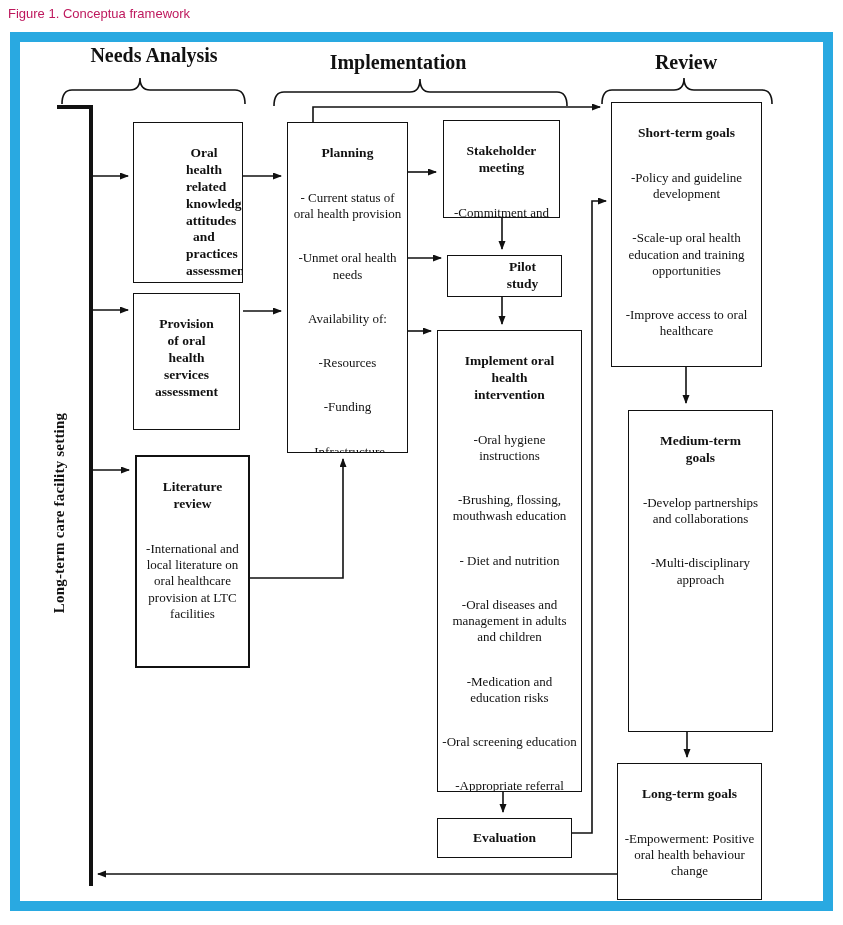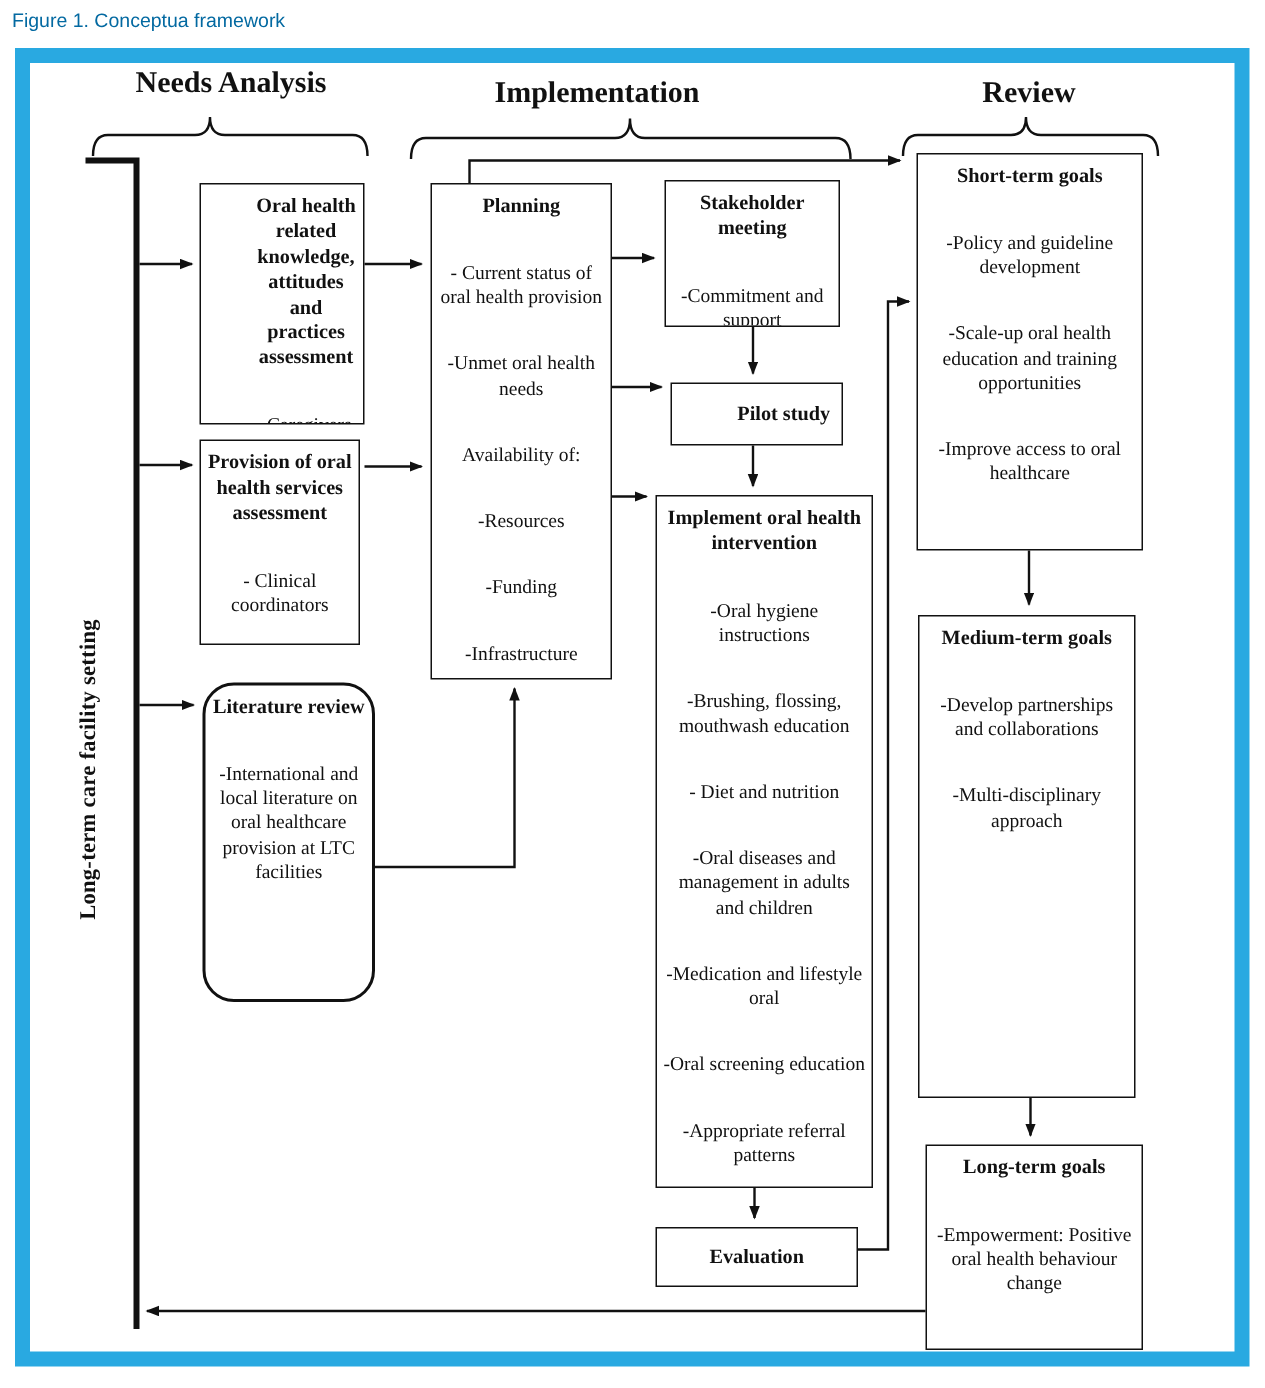--- a/index.html
+++ b/index.html
@@ -1,31 +1,31 @@
 <!DOCTYPE html>
 <html><head>
 <meta charset="utf-8">
 <style>
   html,body{margin:0;padding:0;background:#ffffff;}
   #stage{position:relative;width:843px;height:925px;background:#ffffff;overflow:hidden;
          font-family:"Liberation Serif",serif;color:#111;}
   .caption{position:absolute;left:8px;top:6px;font-family:"Liberation Sans",sans-serif;
-           font-size:13px;color:#0369a1;}
+           font-size:13px;color:#be185d;}
   .frame{position:absolute;left:10px;top:32px;width:823px;height:879px;box-sizing:border-box;
          border:10px solid #29A9E1;z-index:6;pointer-events:none;}
   .hdr{position:absolute;z-index:2;text-align:center;font-weight:bold;font-size:20px;
        font-family:"Liberation Serif",serif;}
   .sidelabel{position:absolute;left:-69px;top:503px;width:260px;height:20px;z-index:2;
              transform:rotate(-90deg);text-align:center;font-weight:bold;font-size:15px;
              letter-spacing:0.2px;}
   .box{position:absolute;z-index:2;box-sizing:border-box;border:1.6px solid #111;background:#fff;
        text-align:center;font-size:13px;line-height:1.25;padding:6px 4px;overflow:hidden;}
-  .box .title{font-weight:bold;font-size:13.5px;margin:0;}
+  .box .title{font-weight:bold;font-size:13.5px;margin:16px;}
   .box p{margin:28px 0 0;}
-  .box.thick{border-width:2.5px;border-radius:21px;}
+  .box.thick{border-width:2.5px;}
   .box.vcenter{display:flex;flex-direction:column;justify-content:center;}
   svg.wires{position:absolute;left:0;top:0;z-index:3;pointer-events:none;}
 </style>
 </head>
 <body>
 
 <div id="stage">
 
   <div class="caption">Figure 1. Conceptua framework</div>
 
@@ -110,37 +110,37 @@
   <div class="box vcenter" style="left:447px;top:255px;width:115px;height:42px;padding-left:40px;">
     <div class="title">Pilot study</div>
   </div>
 
   <div class="box" style="left:437px;top:330px;width:145px;height:462px;">
     <div class="title">Implement oral health intervention</div>
     <p>-Oral hygiene instructions</p>
     <p>-Brushing, flossing, mouthwash education</p>
     <p>- Diet and nutrition</p>
     <p>-Oral diseases and management in adults and children</p>
-    <p>-Medication and lifestyle oral</p>
+    <p>-Medication and education risks</p>
     <p>-Oral screening education</p>
     <p>-Appropriate referral patterns</p>
   </div>
 
   <div class="box vcenter" style="left:437px;top:818px;width:135px;height:40px;">
     <div class="title">Evaluation</div>
   </div>
 
   <div class="box" style="left:611px;top:102px;width:151px;height:265px;">
     <div class="title">Short-term goals</div>
     <p>-Policy and guideline development</p>
     <p>-Scale-up oral health education and training opportunities</p>
     <p>-Improve access to oral healthcare</p>
   </div>
 
-  <div class="box" style="left:612px;top:410px;width:145px;height:322px;">
+  <div class="box" style="left:628px;top:410px;width:145px;height:322px;">
     <div class="title">Medium-term goals</div>
     <p>-Develop partnerships and collaborations</p>
     <p>-Multi-disciplinary approach</p>
   </div>
 
   <div class="box" style="left:617px;top:763px;width:145px;height:137px;">
     <div class="title">Long-term goals</div>
     <p>-Empowerment: Positive oral health behaviour change</p>
   </div>
 

